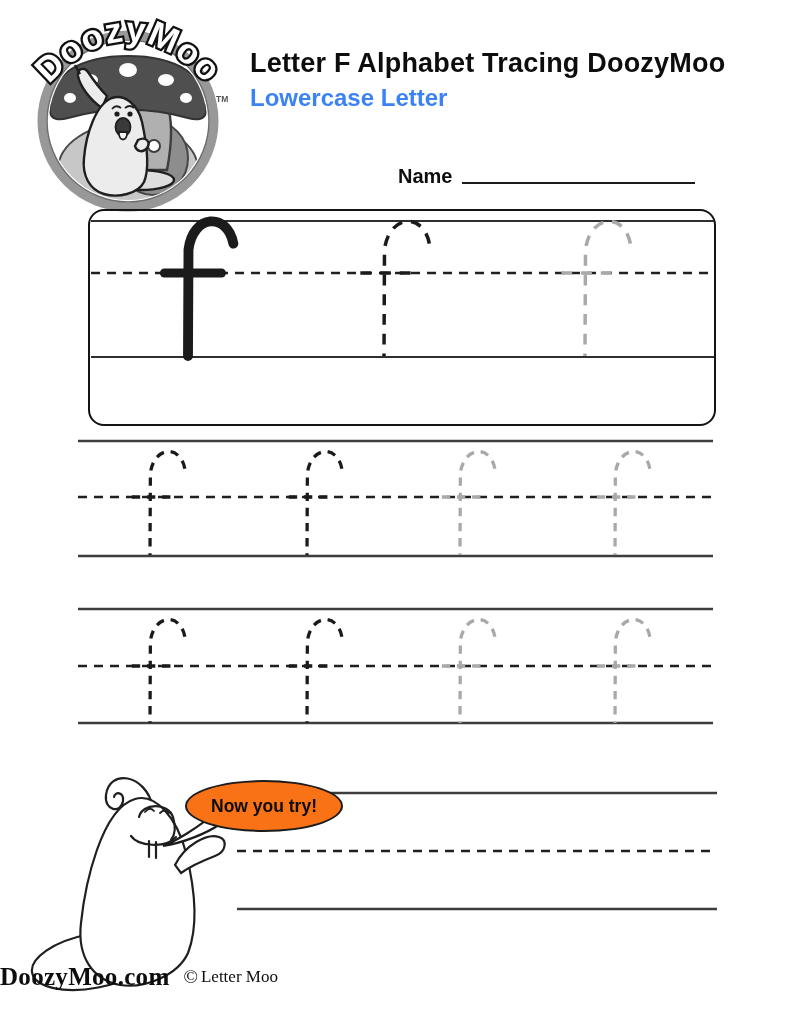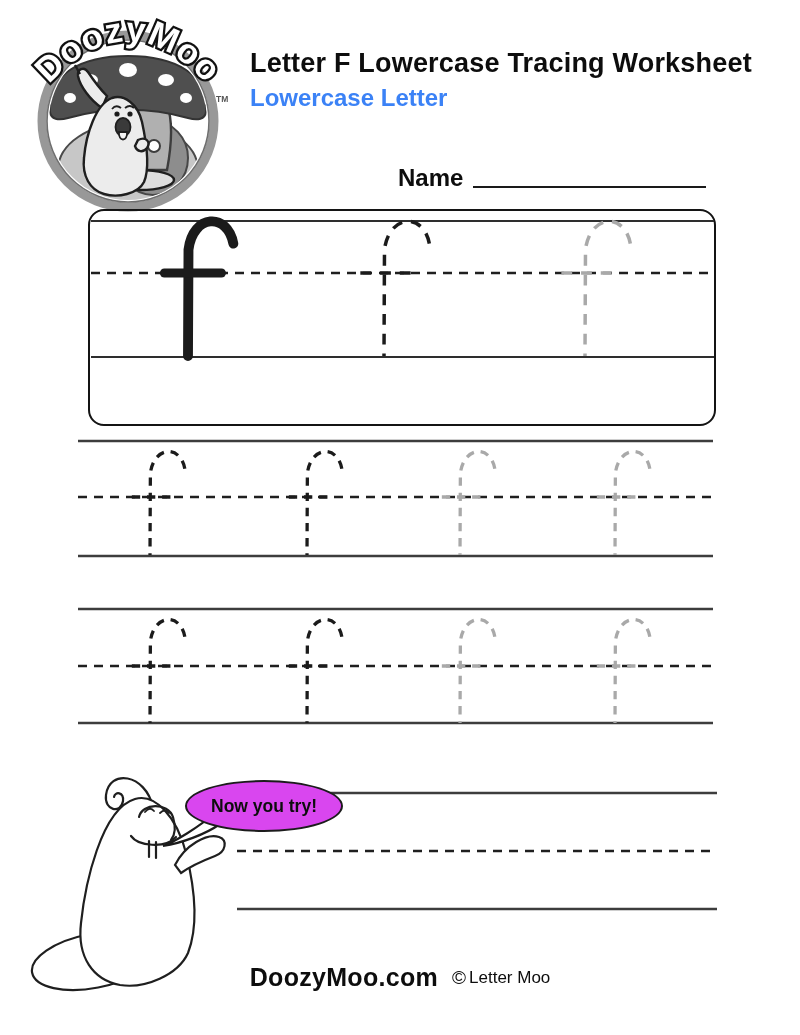--- a/index.html
+++ b/index.html
@@ -5,34 +5,34 @@
   html,body{margin:0;padding:0;background:#888;}
   .page{
     position:relative;width:800px;height:1035px;background:#ffffff;
     margin:0 auto;overflow:hidden;
     font-family:"Liberation Sans",sans-serif;color:#111;
   }
   .abs{position:absolute;}
   .title{font-size:27px;font-weight:700;letter-spacing:.2px;color:#0d0d0d;white-space:nowrap;}
   .subtitle{font-size:24px;font-weight:700;color:#3b82f6;}
   .name-row{left:398px;top:166px;display:flex;align-items:flex-end;}
-  .name-label{font-size:24px;font-weight:700;color:#0d0d0d;line-height:1;}
+  .name-label{font-size:20px;font-weight:700;color:#0d0d0d;line-height:1;}
   .name-line{display:inline-block;width:233px;height:1px;border-bottom:2.6px solid #1a1a1a;margin-left:10px;margin-bottom:2px;}
   .example-box{
     left:88px;top:209px;width:628px;height:217px;
     border:2.6px solid #141414;border-radius:16px;box-sizing:border-box;background:transparent;
   }
   .trace-layer{left:0;top:0;width:800px;height:1035px;pointer-events:none;}
   .bubble{
-    left:185px;top:780px;width:154px;height:48px;background:#d946ef;
+    left:185px;top:780px;width:154px;height:48px;background:#f97316;
     border:2.3px solid #1c1c1c;border-radius:50%;
     display:flex;align-items:center;justify-content:center;z-index:3;
   }
   .bubble span{font-size:17.5px;font-weight:700;color:#0d0d0d;white-space:nowrap;}
-  .footer{left:0;top:963px;width:800px;display:flex;justify-content:center;align-items:center;gap:14px;}
+  .footer{left:0;top:963px;width:800px;display:flex;align-items:center;gap:14px;font-family:Liberation Serif, serif;}
   .site{font-size:25px;font-weight:700;color:#0d0d0d;letter-spacing:.3px;}
   .copy{font-size:17px;color:#0d0d0d;display:flex;align-items:center;gap:3px;}
   .copy .sym{font-size:19px;}
 </style>
 </head>
 <body>
 
 <div class="page">
 
   <svg class="abs" style="left:20px;top:8px;" width="216" height="206" viewBox="0 0 216 206">
@@ -77,21 +77,21 @@
         </g>
       </g>
     </g>
 
     <text font-family="Liberation Sans, sans-serif" font-size="35" font-weight="700" fill="#ffffff" stroke="#111" stroke-width="4.6" paint-order="stroke" letter-spacing="1">
       <textPath href="#brandArc" startOffset="50%" text-anchor="middle">DoozyMoo</textPath>
     </text>
     <text x="196" y="94" font-size="8.5" fill="#555" font-weight="700">TM</text>
   </svg>
 
-  <div class="abs title" style="left:250px;top:48px;">Letter F Lowercase Tracing Worksheet</div>
+  <div class="abs title" style="left:250px;top:48px;">Letter F Alphabet Tracing DoozyMoo</div>
   <div class="abs subtitle" style="left:250px;top:84px;">Lowercase Letter</div>
 
   <div class="abs name-row">
     <span class="name-label">Name</span>
     <span class="name-line"></span>
   </div>
 
   <div class="abs example-box"></div>
 
   <svg class="abs trace-layer" viewBox="0 0 800 1035">

